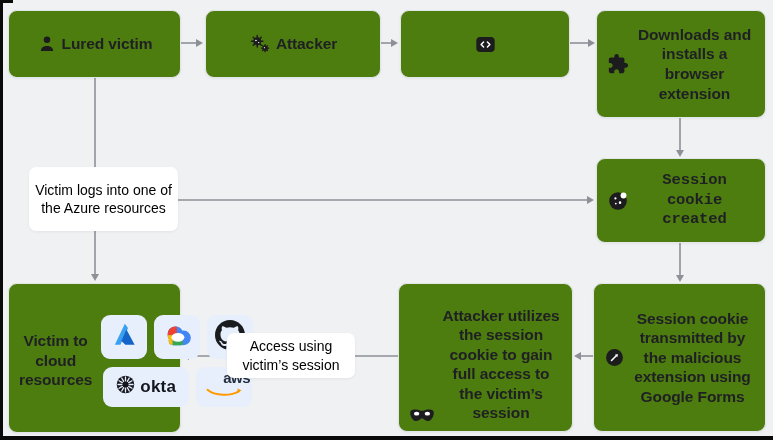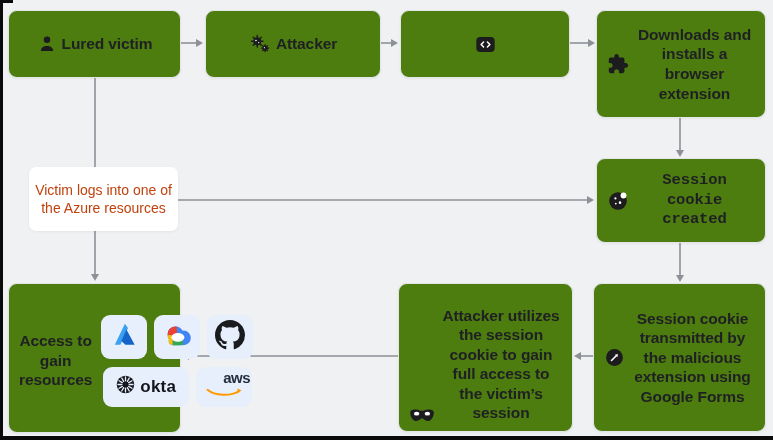--- a/index.html
+++ b/index.html
@@ -24,21 +24,21 @@
   .n3{left:596px; top:10px;  width:170px; height:108px;}
   .n4{left:596px; top:158px; width:170px; height:85px;font-family:Liberation Mono, monospace;}
   .n5{left:593px; top:283px; width:173px; height:149px;}
   .n6{left:398px; top:283px; width:175px; height:149px;align-items:flex-end;}
   .n7{left:8px;   top:283px; width:173px; height:150px; justify-content:flex-start; padding-top:13px; gap:9px;}
   .elabel{
     position:absolute; z-index:3;
     background:#ffffff; border-radius:7px;
     box-shadow:0 1px 3px rgba(25,25,35,.06);
     display:flex; align-items:center; justify-content:center; text-align:center;
-    color:#c2410c; font-size:14px; line-height:1.3; box-sizing:border-box; padding:4px 4px;
+    color:#000000; font-size:14px; line-height:1.3; box-sizing:border-box; padding:4px 4px;
   }
   .l0{left:29px;  top:167px; width:149px; height:64px;}
   .l1{left:227px; top:333px; width:128px; height:45px;}
   .logo-grid{display:flex; flex-direction:column; gap:8px; align-items:center;}
   .logo-row{display:flex; gap:7px; justify-content:center;}
   .tile{
     background:#e7effc; border-radius:9px;
     display:flex; align-items:center; justify-content:center; gap:4px;
   }
   .tile-sq{width:46px; height:44px;}
@@ -173,21 +173,21 @@
       <svg viewBox="0 0 24 14" width="26" height="15">
           <path d="M1 4.2C1 1.8 3.5 1 6.5 1.4 8.5 1.7 10.5 2.6 12 2.6c1.5 0 3.5-.9 5.5-1.2C20.5 1 23 1.8 23 4.2c0 4.4-2.6 8-5.8 8-2.4 0-3.6-2.6-5.2-2.6-1.6 0-2.8 2.6-5.2 2.6C3.6 12.2 1 8.6 1 4.2Z" fill="#1c1c1e"></path>
           <ellipse cx="7" cy="5.3" rx="2.5" ry="1.8" fill="#fff"></ellipse>
           <ellipse cx="17" cy="5.3" rx="2.5" ry="1.8" fill="#fff"></ellipse>
         </svg>
     </span>
     <span class="ntext">Attacker utilizes the session cookie to gain full access to the victim’s session</span>
   </div>
 
   <div class="node n7">
-    <span class="ntext">Access to gain resources</span>
+    <span class="ntext">Victim to cloud resources</span>
     <div class="logo-grid">
       <div class="logo-row">
         <div class="tile tile-sq">
           <span>
             <svg viewBox="0 0 24 24" width="29" height="29">
               <path fill="#3aa0f0" d="M12.3 3 4 20.5h4.6L14.9 6.6Z"></path>
               <path fill="#1565c8" d="M13.6 7.8 9.4 17.4l3.3 3.1h7.7Z"></path>
             </svg>
           </span>
         </div>
@@ -249,18 +249,21 @@
               </svg>
           </span>
         </div>
       </div>
     </div>
   </div>
 
   <div class="elabel l0">
     <span>Victim logs into one of the Azure resources</span>
   </div>
+  <div class="elabel l1">
+    <span>Access using victim’s session</span>
+  </div>
 
   <div class="edge-strip edge-left"></div>
   <div class="edge-strip edge-bottom"></div>
   <div class="edge-strip edge-topmark"></div>
 
 </div>
 
 </body></html>

